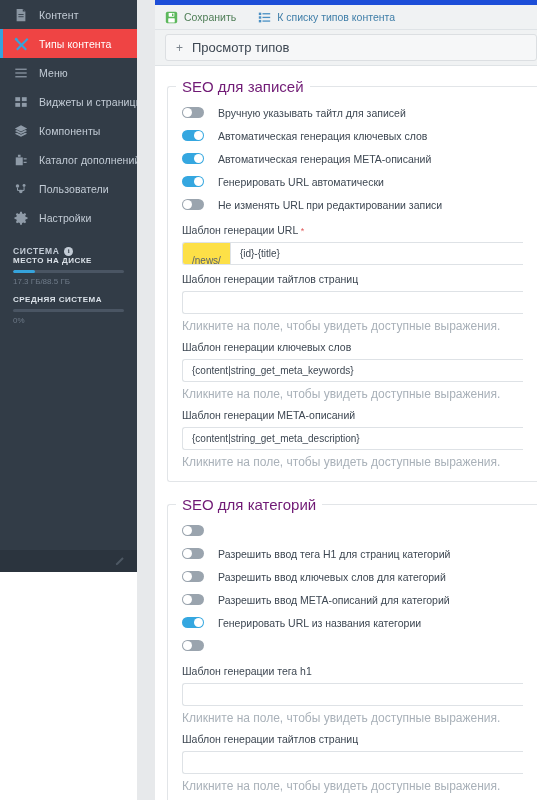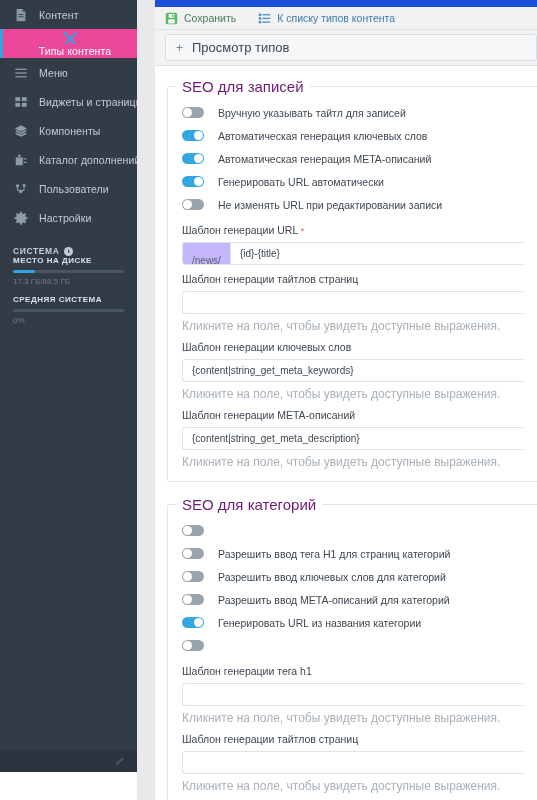--- a/index.html
+++ b/index.html
@@ -9,40 +9,39 @@
     font-family: "Liberation Sans", "DejaVu Sans", sans-serif;
     background: #ffffff;
   }
   #app { display: flex; width: 537px; height: 800px; position: relative; }
 
   
   .sidebar {
     width: 137px;
     flex: 0 0 137px;
     background: #323c47;
-    height: 772px;
+    height: 572px;
     position: relative;
     overflow: hidden;
   }
   .nav-item {
     display: flex;
     align-items: center;
     height: 29px;
     padding-left: 13px;
     color: #c3ccd6;
     font-size: 10.5px;
     letter-spacing: .1px;
     position: relative;
     cursor: pointer;
     white-space: nowrap;
   }
   .nav-item.active {
-    background: #ec4899;
+    background: #ef4444;
     color: #ffffff;
-    flex-direction: column;
   }
   .nav-item.active::before {
     content: "";
     position: absolute;
     left: 0; top: 0; bottom: 0;
     width: 3px;
     background: #35a3dc;
   }
   .nav-ico {
     width: 16px; height: 16px;
@@ -122,21 +121,21 @@
     flex: 1 1 auto;
     height: 800px;
     background: #ffffff;
     position: relative;
     overflow: hidden;
   }
   .toolbar {
     height: 30px;
     background: #f0f2f3;
     border-bottom: 1px solid #dfe3e6;
-    border-top: 7px solid #1d4ed8;
+    border-top: 5px solid #1d4ed8;
     display: flex;
     align-items: center;
     padding-left: 10px;
     gap: 22px;
   }
   .tb-btn {
     display: flex;
     align-items: center;
     gap: 6px;
     font-size: 10.5px;
@@ -226,21 +225,21 @@
     display: flex;
     border: 1px solid #dee2e6;
     border-right: none;
     border-radius: 3px 0 0 3px;
     height: 23px;
     background: #ffffff;
     overflow: hidden;
     width: 100%;
   }
   .prefix {
-    background: #c4b5fd;
+    background: #fde047;
     border-right: 1px solid #dee2e6;
     display: flex;
     align-items: center;
     padding: 17px 9px;
     font-size: 10px;
     color: #59636e;
   }
   .txt-in {
     flex: 1 1 auto;
     display: flex;

